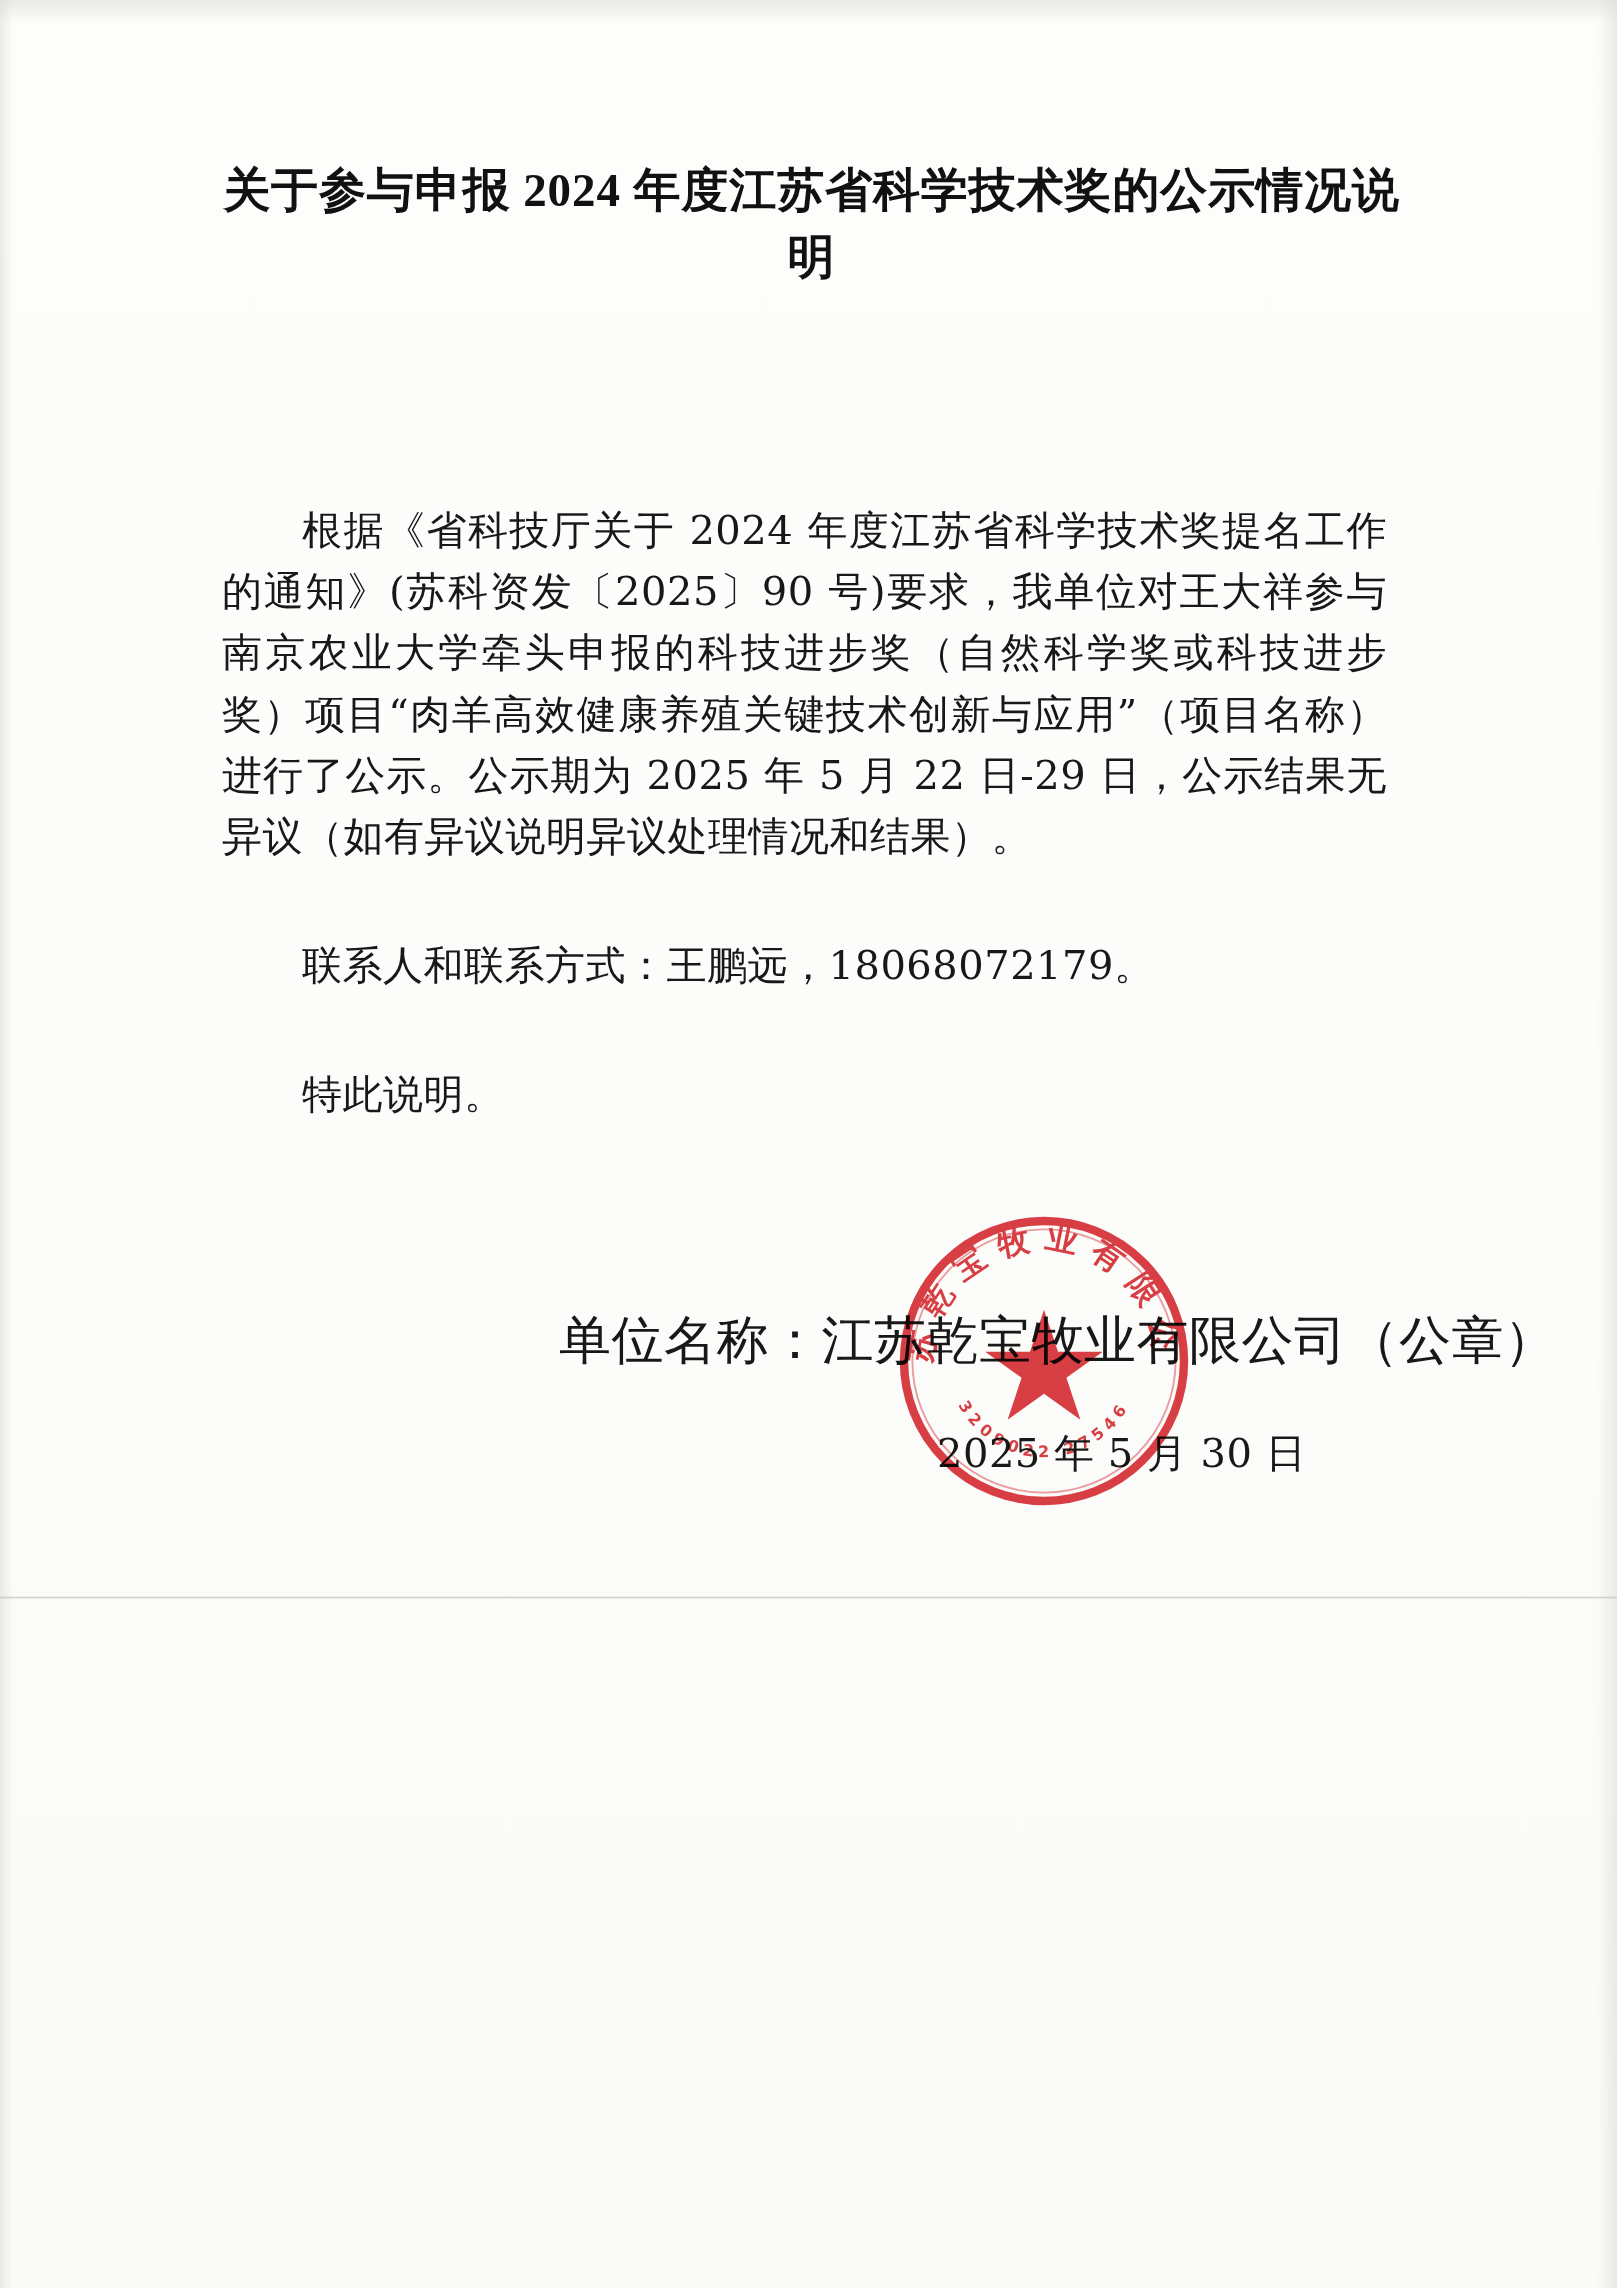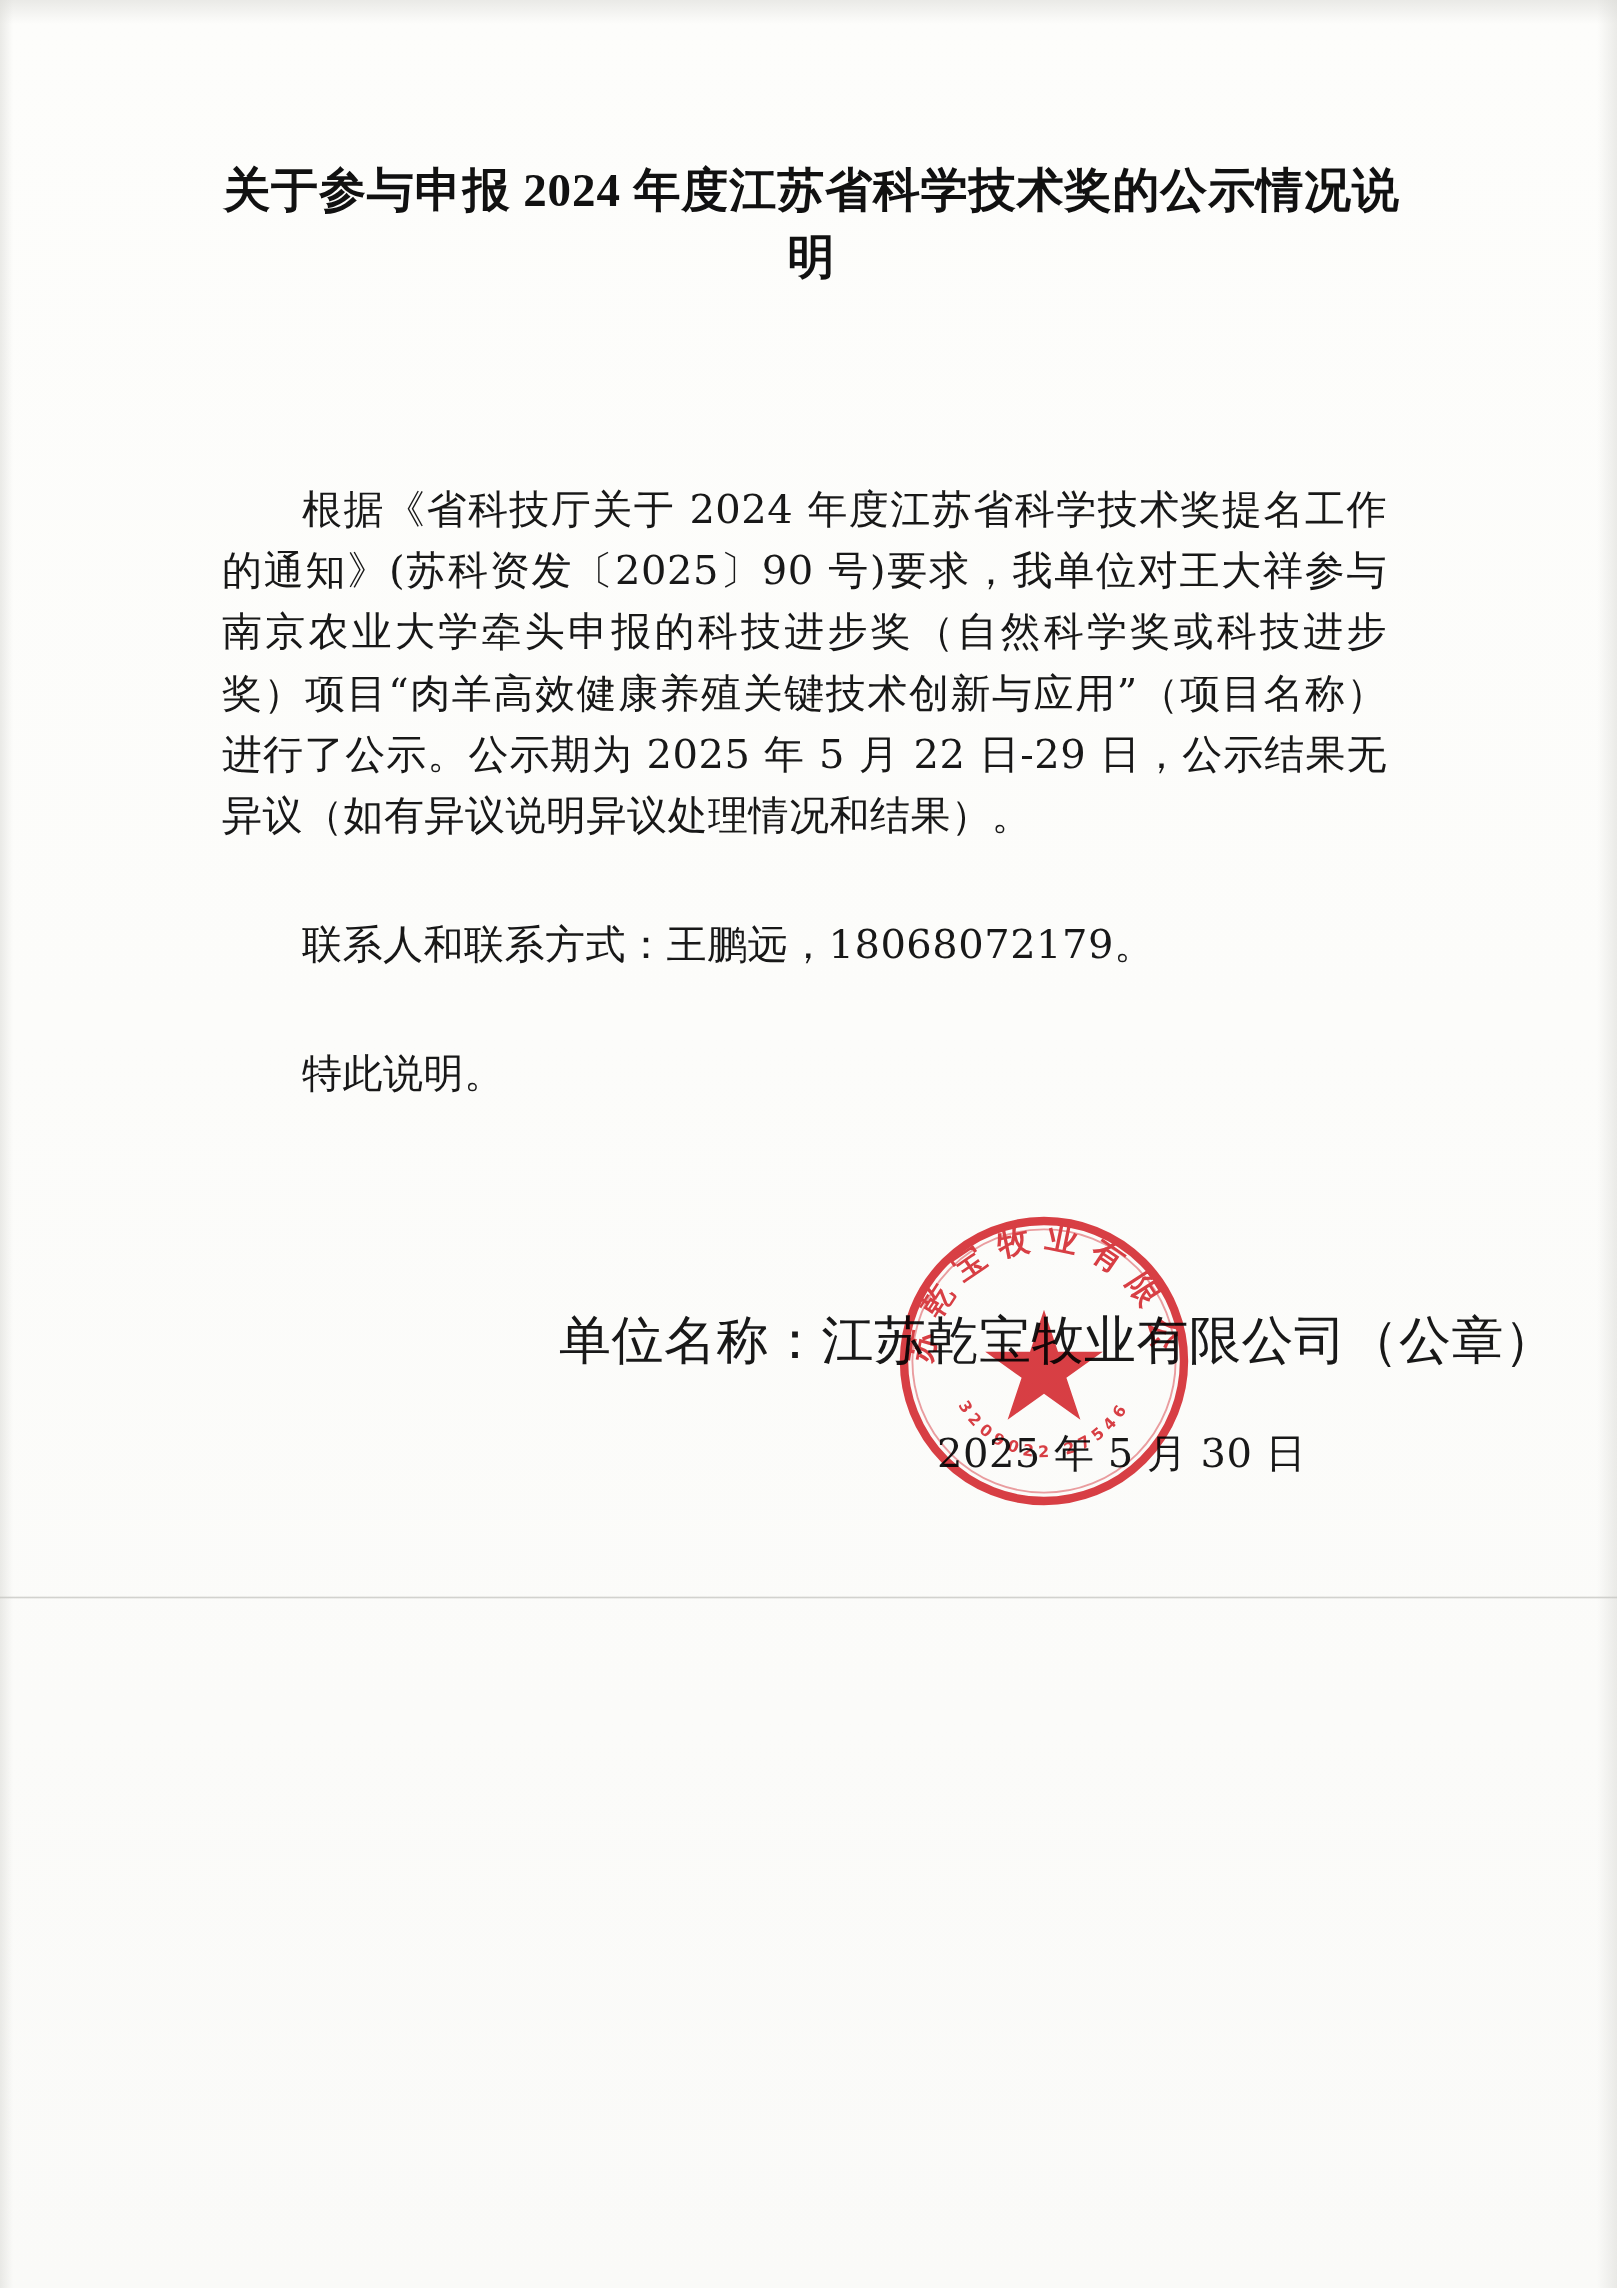--- a/index.html
+++ b/index.html
@@ -66,21 +66,21 @@
     font-size: 47px;
     line-height: 1.42;
     letter-spacing: 0.9px;
     color: #111;
   }
 
   
   .body-block {
     position: absolute;
     left: 222px;
-    top: 479px;
+    top: 500px;
     width: 1165px;
   }
   .para {
     font-size: 40px;
     line-height: 1.53;
     letter-spacing: 0.5px;
     text-align: justify;
     text-justify: inter-character;
     color: #181818;
     margin: 0 0 20.5px 0;

